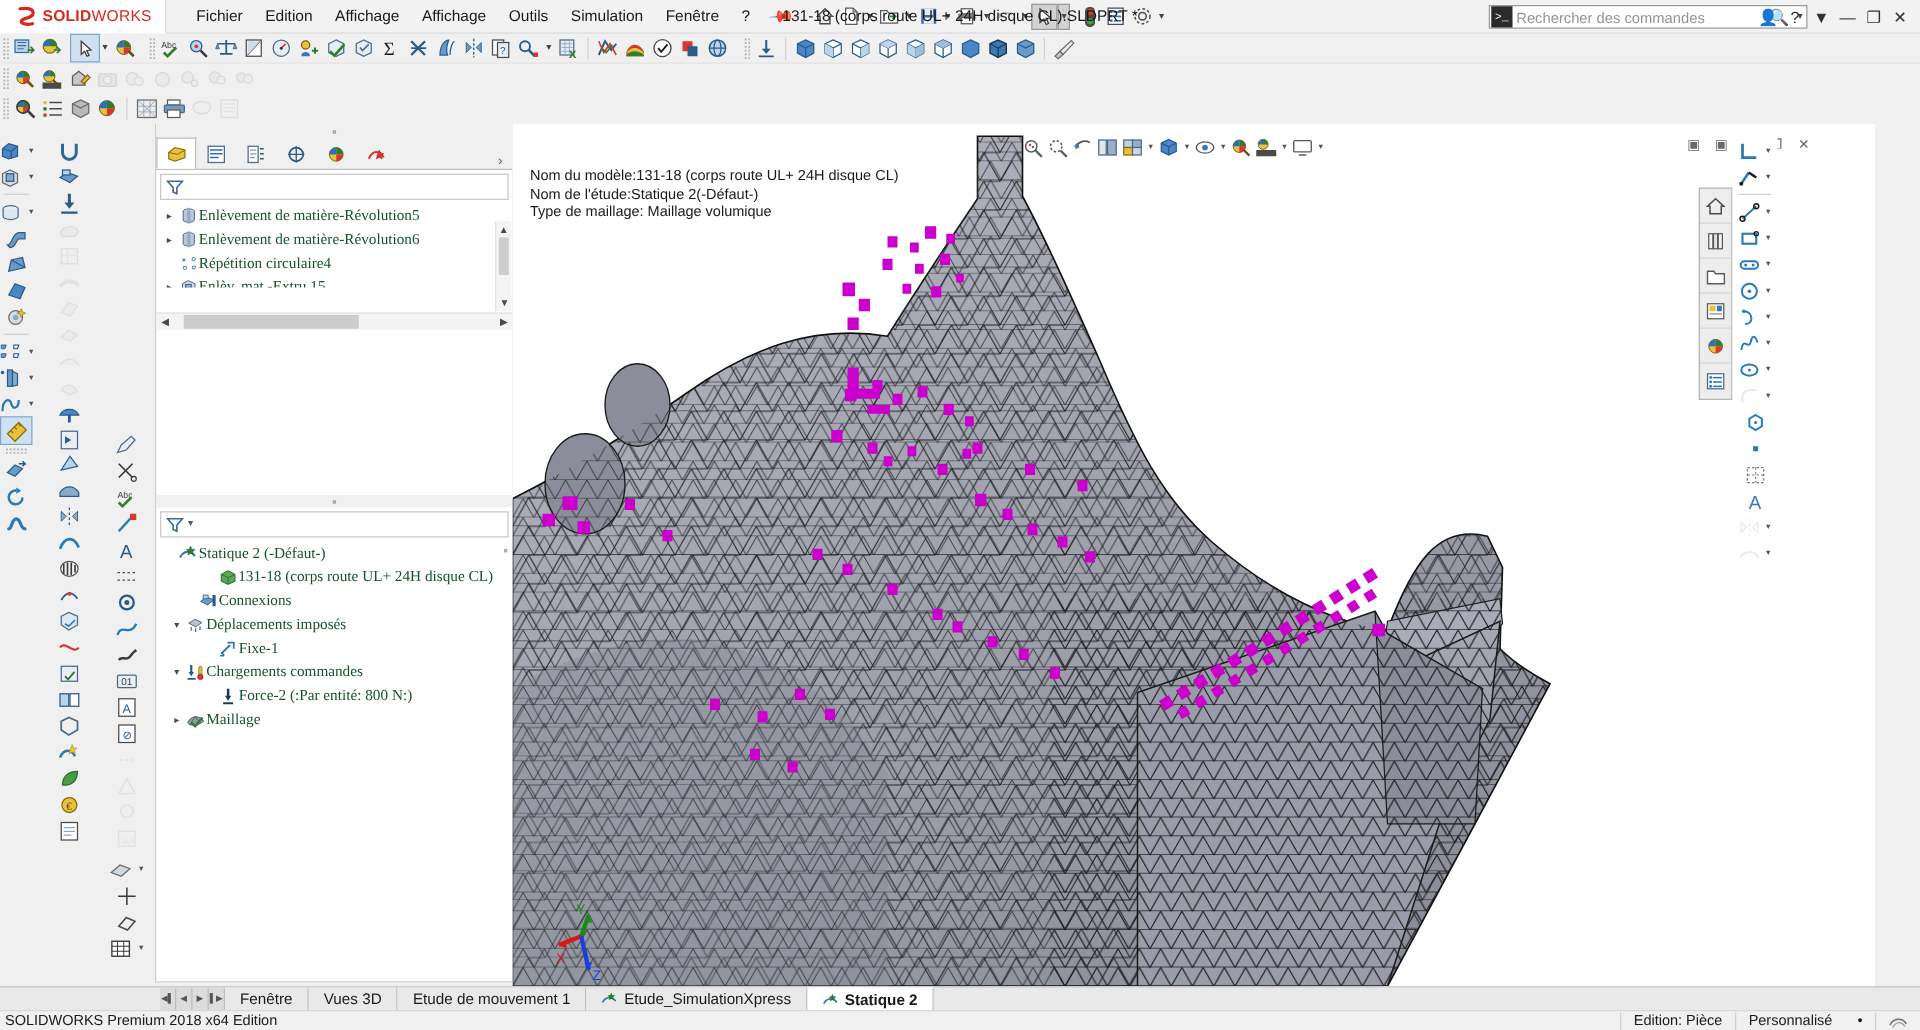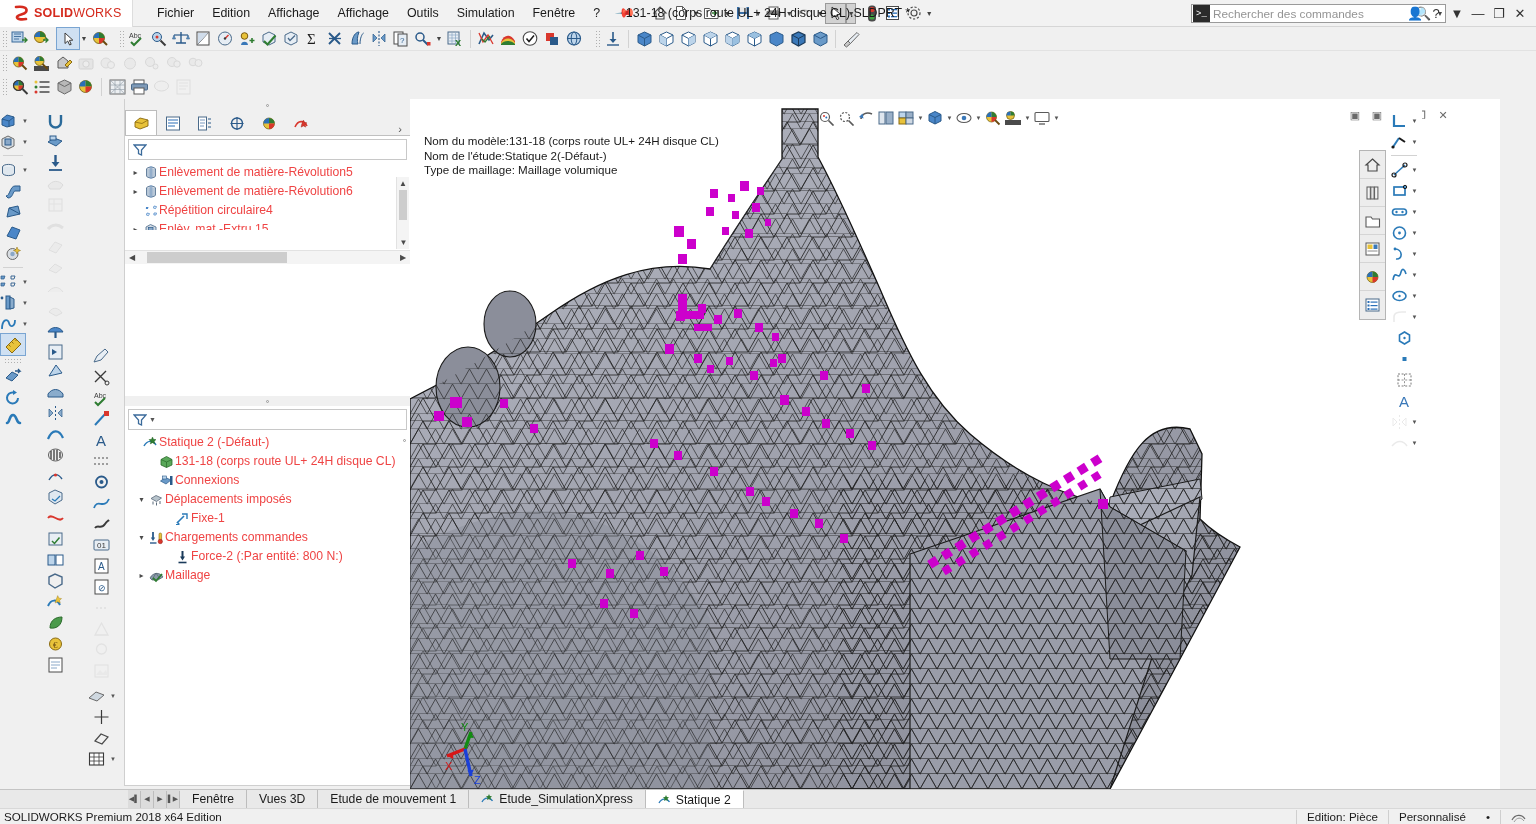--- a/index.html
+++ b/index.html
@@ -103,21 +103,21 @@
   .fm-tabs .arrow { margin-left: auto; margin-right: 8px; color: #555; font-size: 11px; }
 
   .fm-filter {
     height: 21px; margin: 3px 3px 0 3px; border: 1px solid #c8c8c8; background: #fff;
     display: flex; align-items: center; padding-left: 4px;
   }
   .fm-tree { padding: 3px 0 0 4px; font-size: 12.2px; line-height: 19px; }
   .tr-row { display: flex; align-items: center; height: 19px; white-space: nowrap; cursor: default; }
   .tw { width: 13px; font-size: 8px; color: #4a4a4a; text-align: center; flex: none; }
   .tr-ico { width: 17px; flex: none; display:flex; align-items:center; justify-content:center; }
-  .tr-lbl { color: #ef4444; }
+  .tr-lbl { color: #14532d; font-family: Liberation Serif, serif; }
 
   .fm-scroll-v { position: absolute; right: 1px; width: 13px; background: #f4f4f4; border-left: 1px solid #e2e2e2;}
   .sb-arrow { height: 13px; display:flex; align-items:center; justify-content:center; font-size: 8px; color: #4a4a4a; }
   .sb-thumb { background: #cdcdcd; margin: 0 2px; }
   .fm-scroll-h {
     position: absolute; left: 0; width: 100%; height: 14px; background: #f4f4f4;
     display: flex; align-items: center; border-top: 1px solid #e2e2e2;
   }
   .hsb-arrow { width: 14px; text-align:center; font-size: 8px; color:#4a4a4a; }
   .hsb-track { flex: 1; height: 11px; position: relative; }
@@ -167,21 +167,21 @@
     background: #e9e9e9; border-top: 1px solid #c4c4c4; display: flex; align-items: stretch;
   }
   .tb-navs { display: flex; align-items: center; margin-left: 128px; background:#dcdcdc; }
   .tb-navs div { width: 13px; height: 17px; display:flex; align-items:center; justify-content:center;
     font-size: 7px; color: #555; border-right: 1px solid #bdbdbd; cursor: default;}
   .doc-tab {
     display: flex; align-items: center; padding: 0 12px; font-size: 12.2px;
     border-right: 1px solid #bdbdbd; cursor: default; color: #1a1a1a;
     background: #e9e9e9;
   }
-  .doc-tab.active { background: #fff; font-weight: normal; border-top: 1px solid #fff; }
+  .doc-tab.active { background: #fff; font-weight: bold; border-top: 1px solid #fff; }
   .doc-tab .ti { margin-right: 5px; display:flex; }
 
   
   .statusbar {
     position: absolute; left: 0; top: 808px; width: 1536px; height: 16px;
     background: #f0f0f0; border-top: 1px solid #d8d8d8;
     display: flex; align-items: center; font-size: 11.6px; color: #1a1a1a;
   }
   .statusbar .sleft { padding-left: 4px; }
   .st-sep { width: 1px; height: 14px; background: #cfcfcf; }
@@ -1201,21 +1201,21 @@
       <div class="tr-row">
         <span class="tw"></span>
         <span class="tr-ico">
             <svg width="15" height="14" viewBox="0 0 15 14">
               <path d="M1 10 C4 4, 10 4, 13 9" stroke="#2a7ab8" stroke-width="1.5" fill="none"></path>
               <path d="M9.5 1 l1 2.3 l2.5 .3 l-1.8 1.8 l.5 2.5 l-2.2 -1.2 l-2.2 1.2 l.5 -2.5 l-1.8 -1.8 l2.5 -.3 Z" fill="#2f7d32" stroke="#1a5a1a" stroke-width=".4"></path>
             </svg>
           </span>
         <span class="tr-lbl">Statique 2 (-Défaut-)</span>
       </div>
-      <div class="tr-row" style="padding-left:16px;">
+      <div class="tr-row" style="padding-left:16px;justify-content:center;">
         <span class="tw"></span>
         <span class="tr-ico">
             <svg width="15" height="14" viewBox="0 0 15 14">
               <path d="M2 4.5 L7.5 1.5 L13 4.5 L13 10 L7.5 12.5 L2 10 Z" fill="#5aa85a" stroke="#2a6a2a" stroke-width=".8"></path>
               <path d="M2 4.5 L7.5 7 L13 4.5 M7.5 7 V12.5" stroke="#2a6a2a" stroke-width=".7" fill="none"></path>
             </svg>
           </span>
         <span class="tr-lbl">131-18 (corps route UL+ 24H disque CL)</span>
       </div>
       <div class="tr-row" style="padding-left:16px;">

